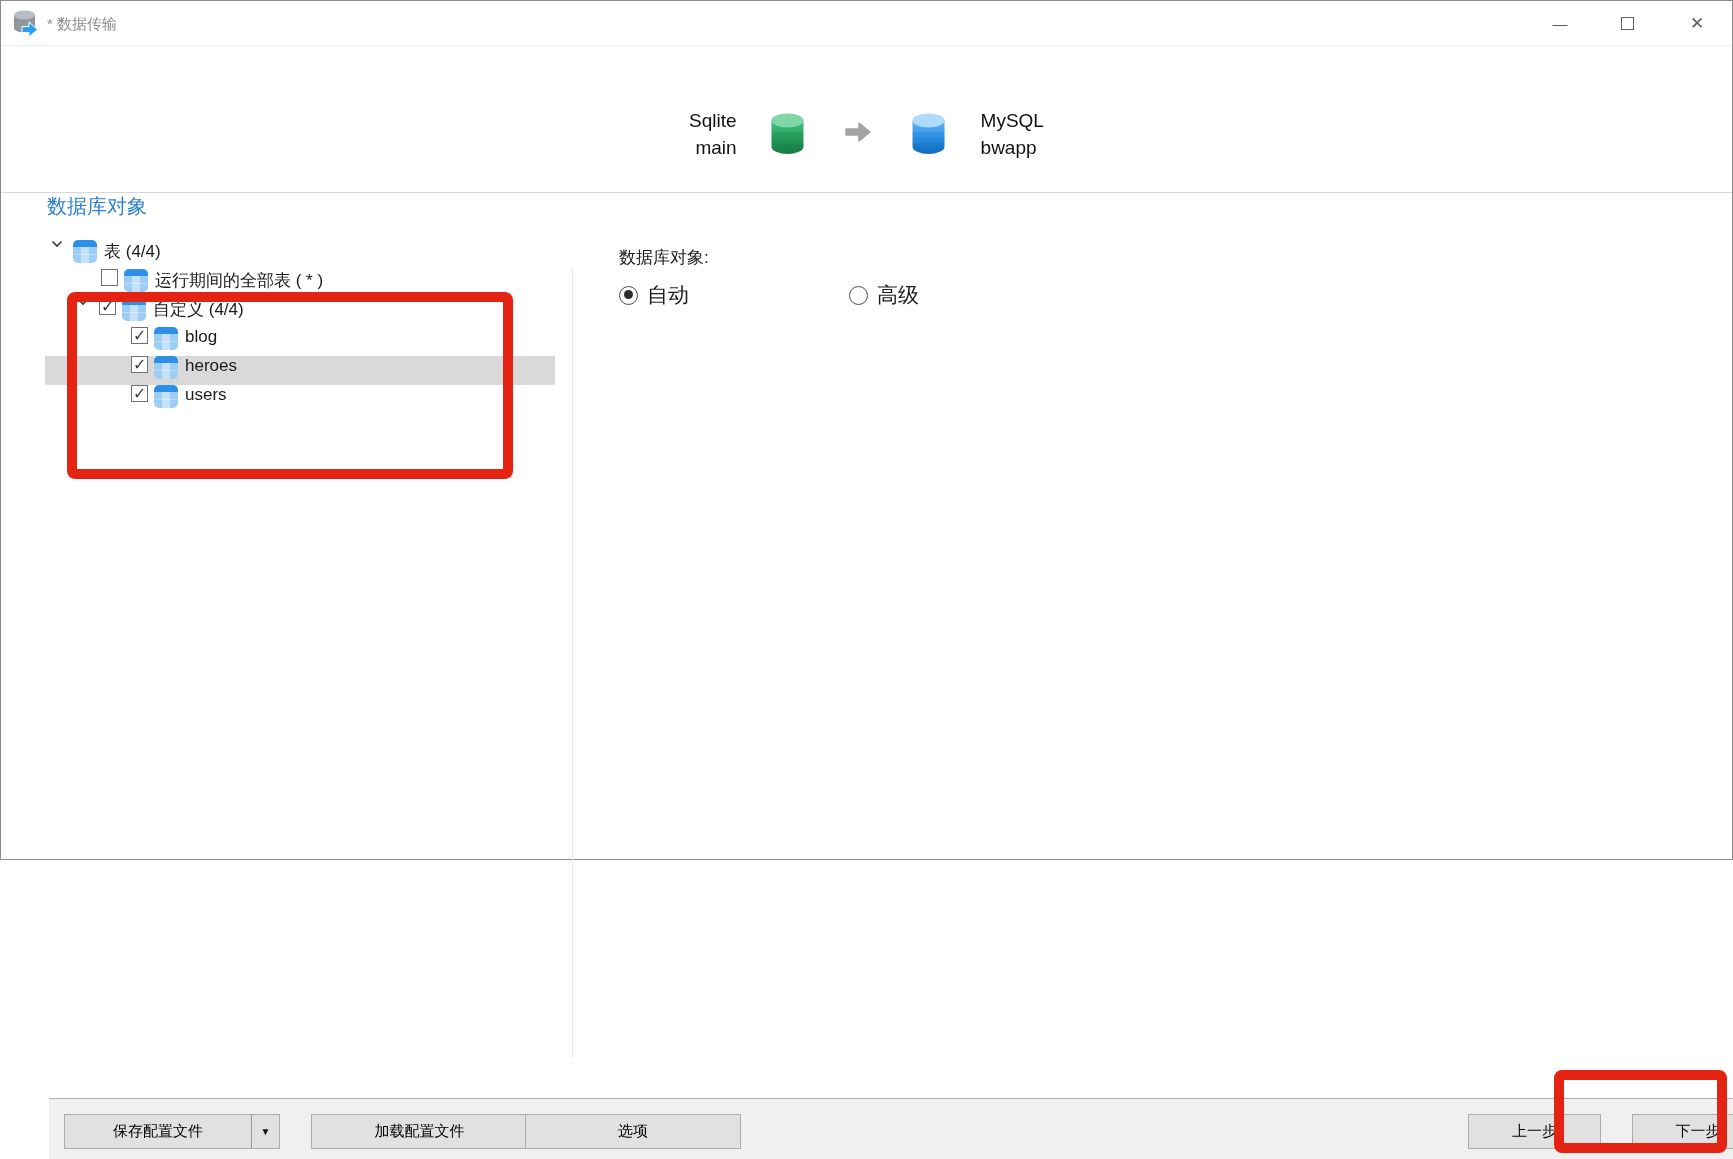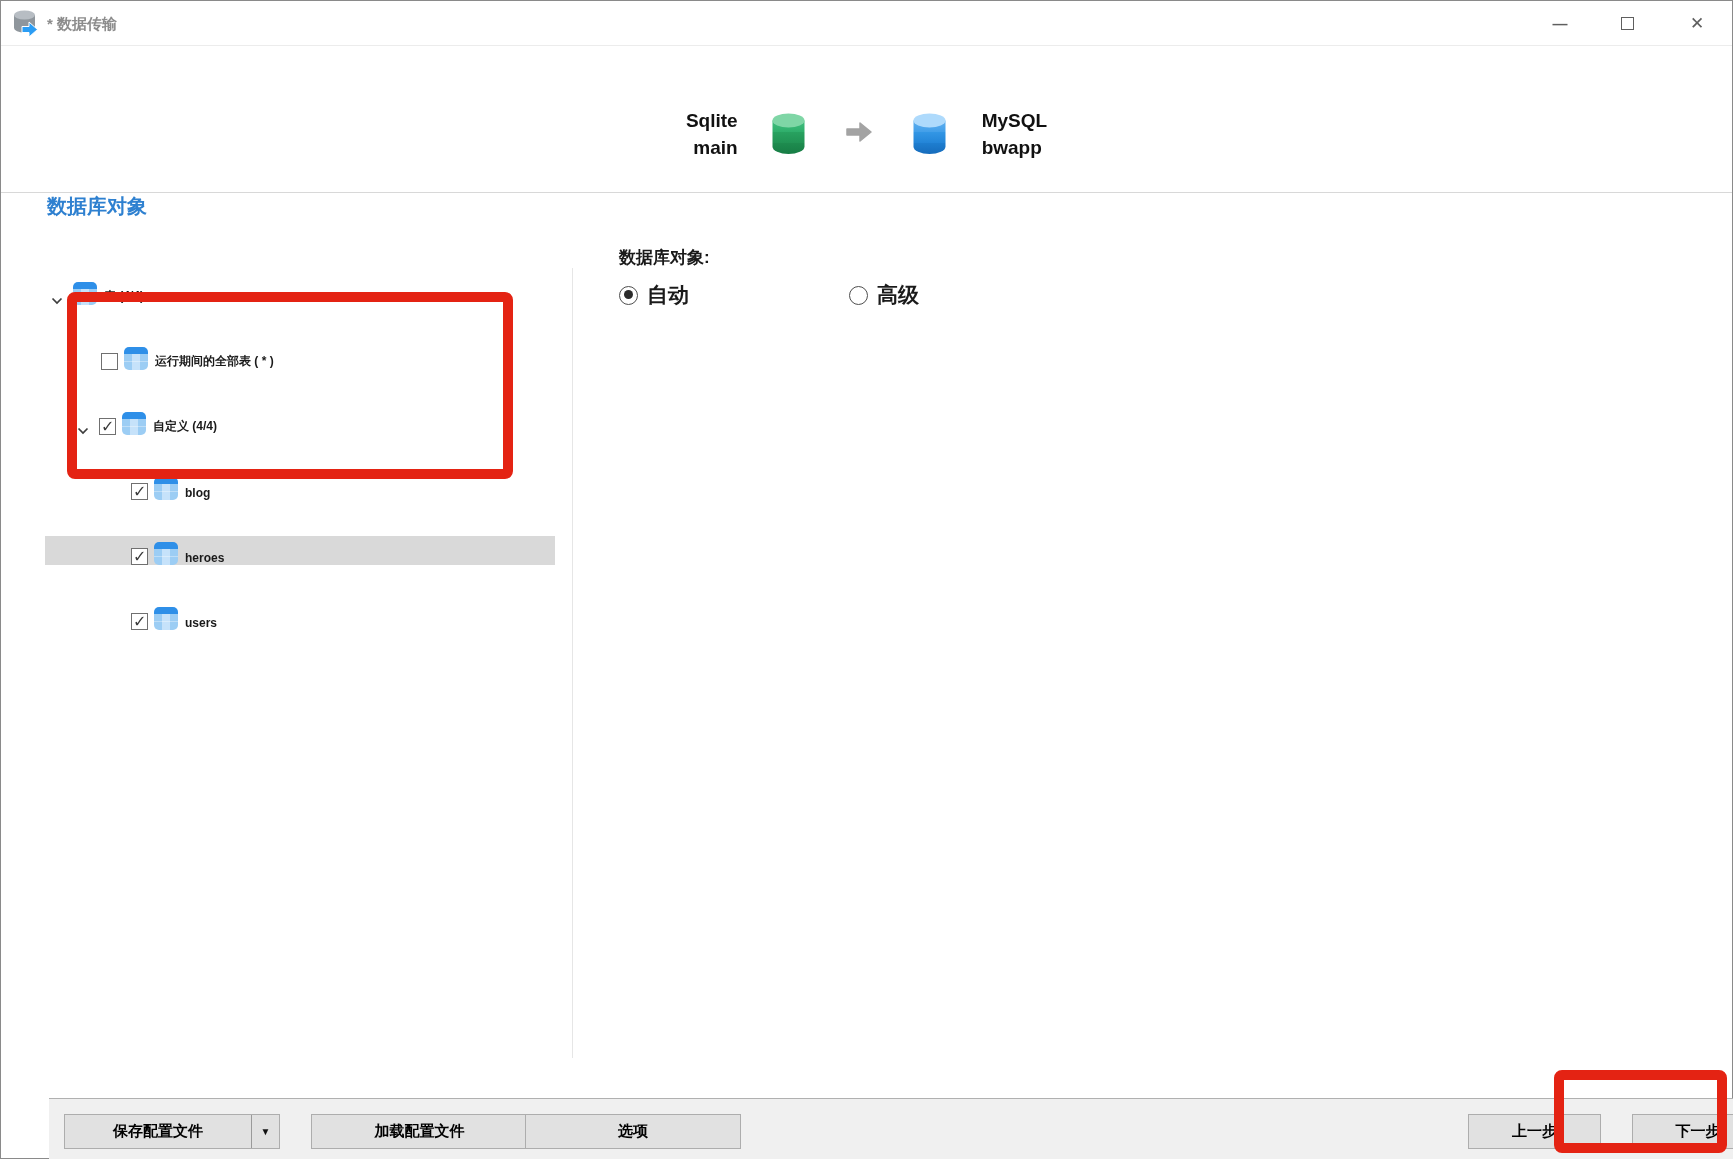--- a/index.html
+++ b/index.html
@@ -1,22 +1,22 @@
 <!DOCTYPE html>
 <html><head>
 <meta charset="utf-8">
 <style>
   * { margin:0; padding:0; box-sizing:border-box; }
   html,body { width:1733px; height:1159px; }
   body {
     font-family:"Liberation Sans","DejaVu Sans",sans-serif;
     background:#fff; color:#1a1a1a; overflow:hidden; position:relative;
   }
-  #app { position:absolute; inset:0; width:1733px; height:1159px; background:#fff;
-         border:1px solid #8a8a8a;font-weight:bold; }
+  #app { position:absolute; inset:0; width:1733px; height:860px; background:#fff;
+         border:1px solid #8a8a8a; }
 
   
   .titlebar { position:absolute; left:0; top:0; width:100%; height:45px;
               background:#fff; border-bottom:1px solid #ececec; }
   .app-icon { position:absolute; left:10px; top:8px; width:28px; height:30px; }
   .title-text { position:absolute; left:46px; top:0; line-height:45px;
                 font-size:15px; color:#8c8c8c; }
   .winbtn { position:absolute; top:0; width:46px; height:45px; text-align:center;
             line-height:45px; color:#5f5f5f; font-size:15px; cursor:default; }
   .winbtn.min { left:1536px; }
@@ -32,21 +32,21 @@
   .xfer-row { display:flex; align-items:center; }
   .conn-text { font-size:19px; line-height:27px; color:#111; }
   .conn-text.src { text-align:right; margin-right:32px; }
   .conn-text.dst { text-align:left; margin-left:34px; }
   .db-cyl { width:37px; height:43px; }
   .flow-arrow { margin:0 38px; }
 
   
   .panel-title { position:absolute; left:46px; top:192px; font-size:20px; color:#2e80d0;text-align:center; }
   .tree { position:absolute; left:44px; top:239px; width:510px; }
-  .trow { height:29px; display:flex; align-items:flex-end; font-size:12px; cursor:default;margin-top:36px; }
+  .trow { height:29px; display:flex; align-items:flex-start; font-size:17px; cursor:default; }
   .trow.hl { background:#d9d9d9; }
   .trow .pad0 { width:6px; flex:0 0 6px; }
   .trow .pad1 { width:56px; flex:0 0 56px; }
   .trow .pad1c { width:32px; flex:0 0 32px; }
   .trow .pad2 { width:86px; flex:0 0 86px; }
   .chev { width:22px; flex:0 0 22px; display:flex; align-items:center; }
   .cbox { width:17px; height:17px; flex:0 0 17px; border:1px solid #707070;
           background:#fff; margin-right:6px; position:relative; }
   .cbox.checked::after { content:"✓"; position:absolute; left:1px; top:-2px;
           font-size:16px; font-weight:bold; color:#3a3a3a; }

